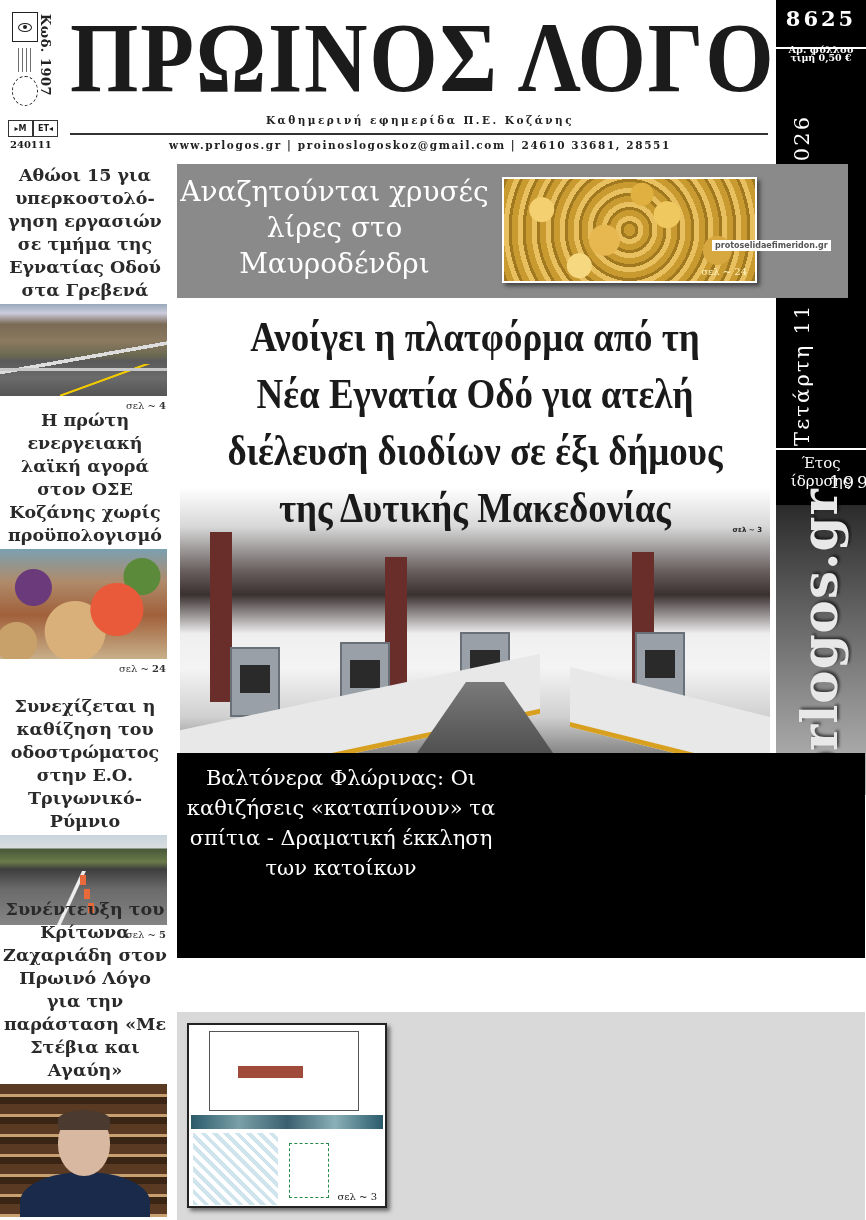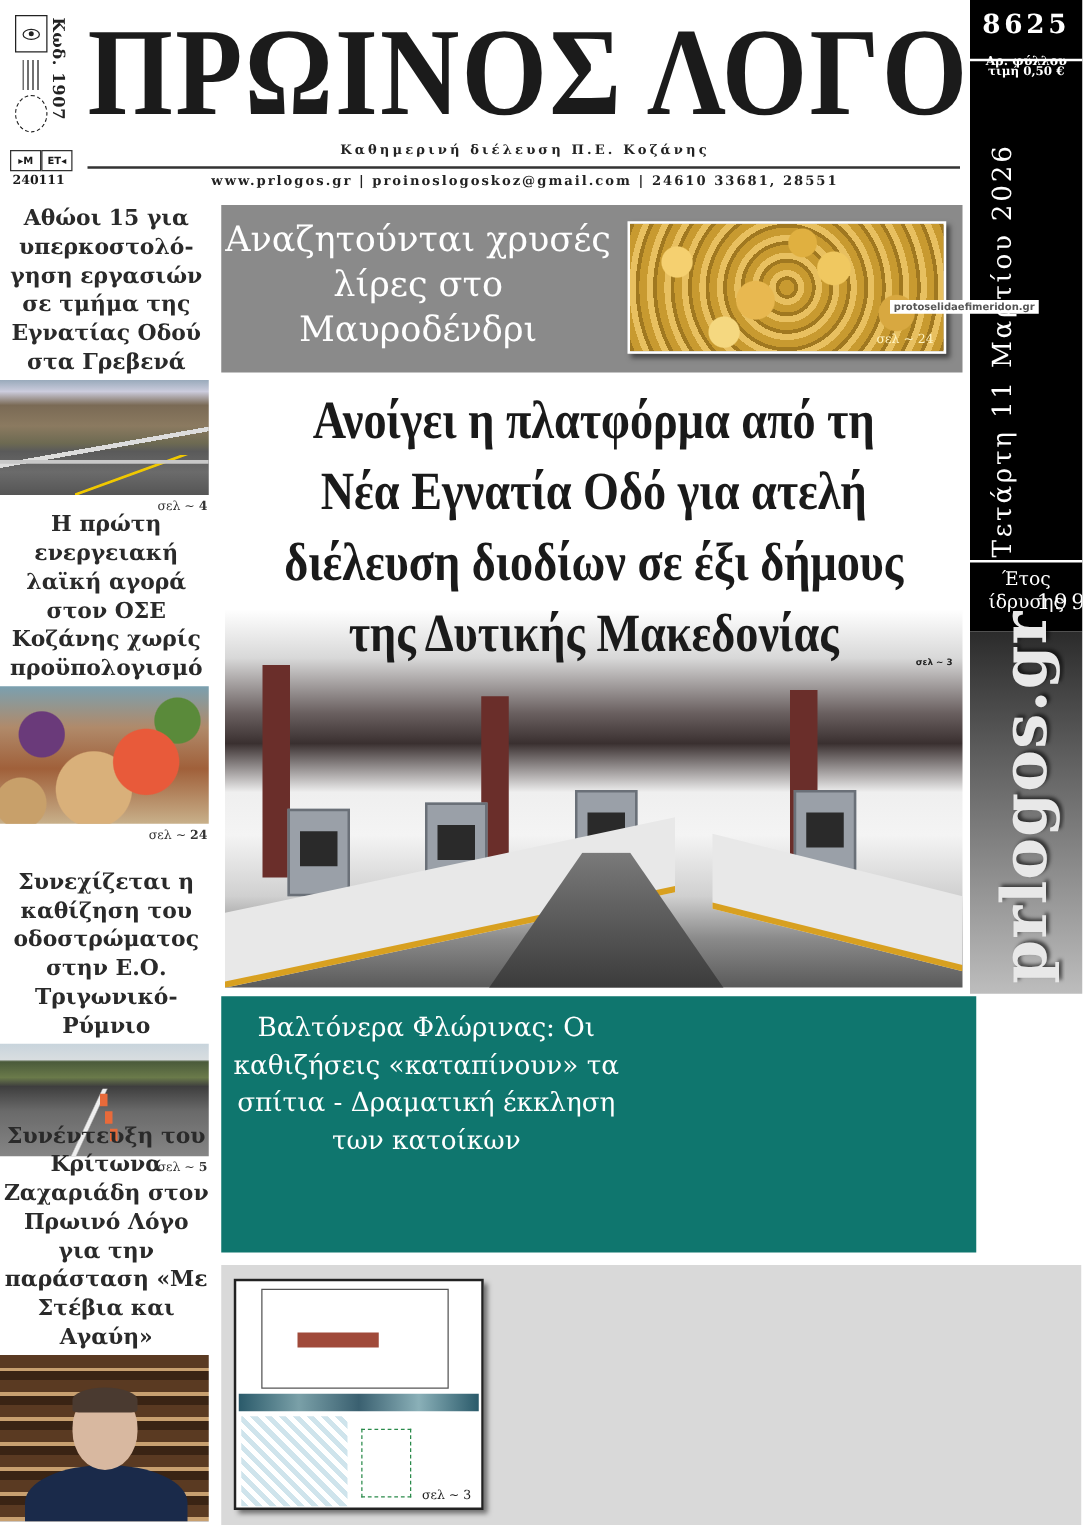--- a/index.html
+++ b/index.html
@@ -72,21 +72,21 @@
   .img-road2::before { content:""; position:absolute; left: 20px; top: 36px; width: 100px; height: 60px; background: linear-gradient(115deg, transparent 48%, #eee 49% 51%, transparent 52%); }
   .img-road2::after { content:""; position:absolute; left: 80px; top: 40px; width: 6px; height: 10px; background:#e86a3a; box-shadow: 4px 14px 0 #e86a3a, 8px 28px 0 #e86a3a; }
 
   .img-person { height: 133px; background:
      repeating-linear-gradient(180deg, #5a3a22 0 10px, #c8a070 10px 13px, #3a2414 13px 20px); }
   .img-person .head { position:absolute; left: 58px; top: 30px; width: 52px; height: 62px; border-radius: 45% 45% 50% 50%; background: #d8b8a0; }
   .img-person .hair { position:absolute; left: 58px; top: 26px; width: 52px; height: 20px; border-radius: 50% 50% 10% 10%; background: #4a3a30; }
   .img-person .body { position:absolute; left: 20px; top: 88px; width: 130px; height: 60px; border-radius: 50% 50% 0 0; background: #1a2a4a; }
 
   
-  .box-gold { position: absolute; left: 177px; top: 164px; width: 593px; height: 134px; background: #8a8a8a; }
+  .box-gold { position: absolute; left: 177px; top: 164px; width: 671px; height: 134px; background: #8a8a8a; }
   .gold-text { position: absolute; left: 0; top: 10px; width: 315px; text-align: center; font-family: "DejaVu Serif", serif; font-size: 28px; line-height: 36px; color: #ffffff; }
   .gold-img { position: absolute; left: 325px; top: 13px; width: 255px; height: 106px; border: 2px solid #fff; box-shadow: 3px 3px 4px rgba(0,0,0,.5);
      background:
        radial-gradient(circle at 15% 30%, #f5d070 0 12px, transparent 13px),
        radial-gradient(circle at 40% 60%, #e8b850 0 15px, transparent 16px),
        radial-gradient(circle at 65% 35%, #f0c860 0 13px, transparent 14px),
        radial-gradient(circle at 85% 70%, #d8a840 0 14px, transparent 15px),
        radial-gradient(circle at 30% 85%, #f5d880 0 12px, transparent 13px),
        radial-gradient(circle at 55% 15%, #e0b040 0 11px, transparent 12px),
        repeating-radial-gradient(circle at 50% 50%, #c89a30 0 6px, #a07820 6px 9px, #e8c060 9px 14px); }
@@ -98,21 +98,21 @@
   .main-head { position: absolute; left: 0; top: 6px; width: 100%; text-align: center; font-family: "Liberation Serif", serif; font-weight: bold; font-size: 43px; line-height: 57px; color: #1a1a1a; transform: scaleX(0.86); }
   .main-page { position: absolute; right: 8px; top: 224px; font-family: "DejaVu Sans", sans-serif; font-weight: bold; font-size: 7px; color: #222; }
   .toll-pillar { position: absolute; width: 22px; background: #6a2e2a; }
   .booth { position: absolute; width: 50px; height: 70px; background: #9aa0a8; border: 2px solid #6a7078; }
   .booth::after { content:""; position:absolute; left:8px; top: 16px; width: 30px; height: 28px; background:#2a2a2a; }
   .lane { position: absolute; left: 210px; top: 380px; width: 190px; height: 110px; background: linear-gradient(180deg, #7a7a7a, #3a3a3a);
      clip-path: polygon(40% 0, 60% 0, 100% 100%, 0 100%); }
   .barrier-l { position: absolute; left: 0; top: 390px; width: 360px; height: 60px; background: #e8e8e8; transform: skewY(-12deg); border-bottom: 5px solid #d8a020; }
   .barrier-r { position: absolute; right: 0; top: 390px; width: 200px; height: 60px; background: #e8e8e8; transform: skewY(14deg); border-bottom: 5px solid #d8a020; }
 
-  .box-florina { position: absolute; left: 177px; top: 797px; width: 604px; height: 205px; background: #0f766e; }
+  .box-florina { position: absolute; left: 177px; top: 753px; width: 688px; height: 205px; background: #000000; }
   .florina-text { position: absolute; left: 0; top: 10px; width: 328px; text-align: center; font-family: "DejaVu Serif", serif; font-size: 21px; line-height: 30px; color: #ffffff; }
   .florina-img { position: absolute; left: 334px; top: 12px; width: 342px; height: 180px; border: 2px solid #fff; box-shadow: 3px 3px 4px rgba(0,0,0,.5); overflow: hidden;
      background: linear-gradient(180deg, #b8cce0 0%, #d8e4ee 30%, #e8e4dc 55%, #7a8a5a 80%, #a09888 100%); }
   .roof { position: absolute; left: 0; top: 28px; width: 220px; height: 48px; background: #c8602a; clip-path: polygon(0 0, 70% 20%, 100% 100%, 0 100%); }
   .wall { position: absolute; left: 0; top: 74px; width: 210px; height: 50px; background: #ecebe6; }
   .stone { position: absolute; left: 0; top: 100px; width: 80px; height: 80px; background: repeating-linear-gradient(0deg, #a8a8a0 0 24px, #8a8a80 24px 26px); }
   .wall-r { position: absolute; right: 0; top: 10px; width: 90px; height: 170px; background: #b8b4ac; clip-path: polygon(50% 0, 100% 0, 100% 100%, 0 100%, 0 20%); }
   .florina-page { position: absolute; right: 10px; bottom: 6px; font-family: "DejaVu Sans", sans-serif; font-size: 9px; color: #fff; }
 
   .box-cemetery { position: absolute; left: 177px; top: 1012px; width: 688px; height: 208px; background: #d9d9d9; }
@@ -136,21 +136,21 @@
   <div class="stamp-oval"></div>
   <div class="kod">Κωδ. 1907</div>
 </div>
 <div class="book">
   <span>▸Μ</span>
   <span>ΕΤ◂</span>
 </div>
 <div class="book-code">240111</div>
 
 <div class="logo">ΠΡΩΙΝΟΣ ΛΟΓΟΣ</div>
-<div class="tagline">Καθημερινή διέλευση Π.Ε. Κοζάνης</div>
+<div class="tagline">Καθημερινή εφημερίδα Π.Ε. Κοζάνης</div>
 <div class="rule"></div>
 <div class="contact">www.prlogos.gr | proinoslogoskoz@gmail.com | 24610 33681, 28551</div>
 
 <div class="strip">
   <div class="issue">8625</div>
   <div class="issue-lbl">Αρ. φύλλου</div>
   <div class="strip-rule"></div>
   <div class="price">τιμή 0,50 €</div>
   <div class="date">Τετάρτη 11 Μαρτίου 2026</div>
   <div class="strip-rule2"></div>

